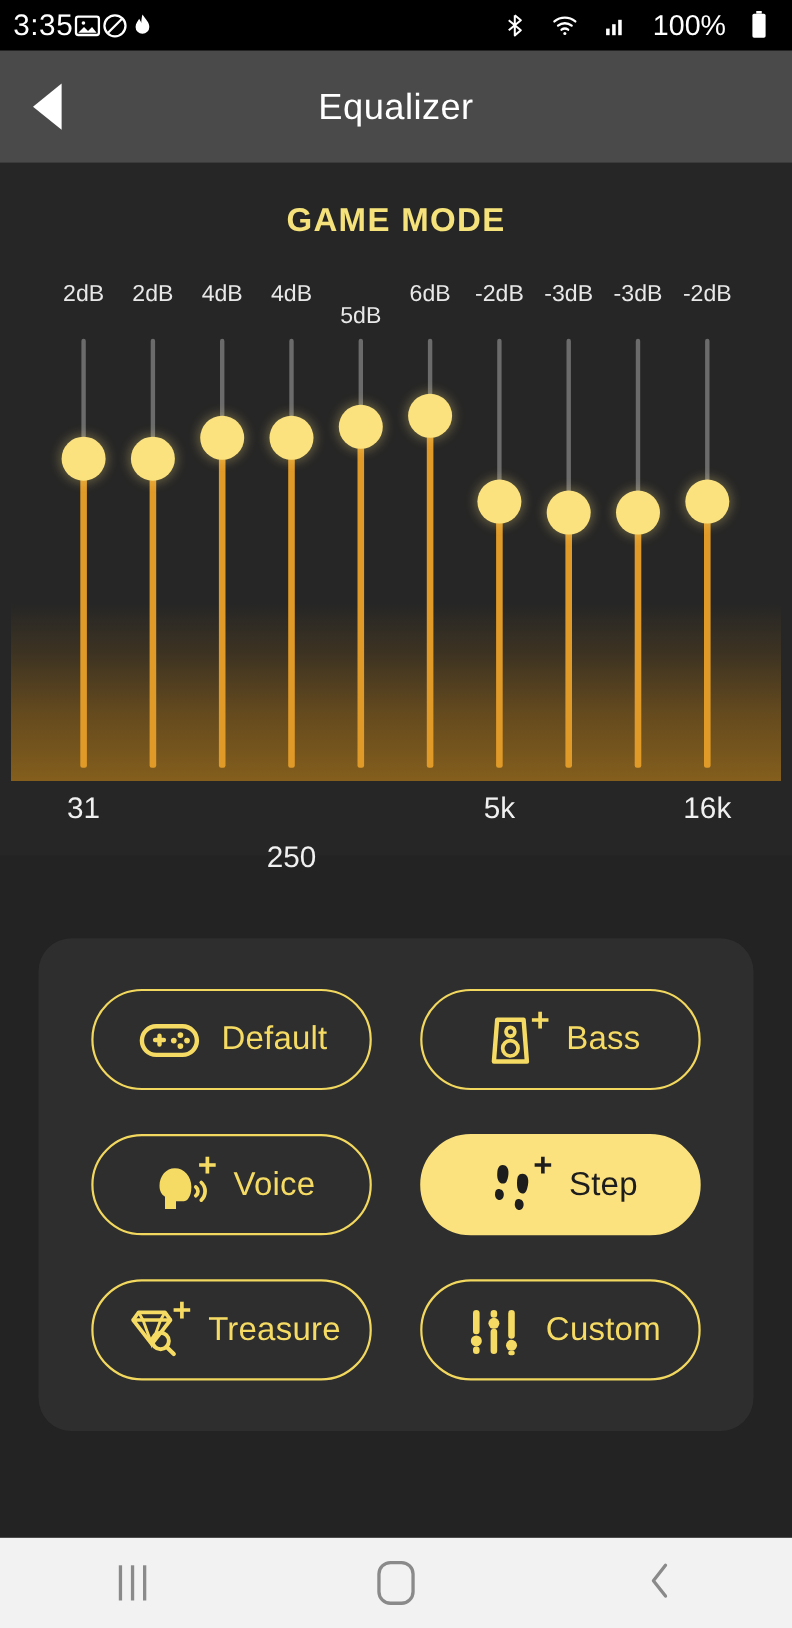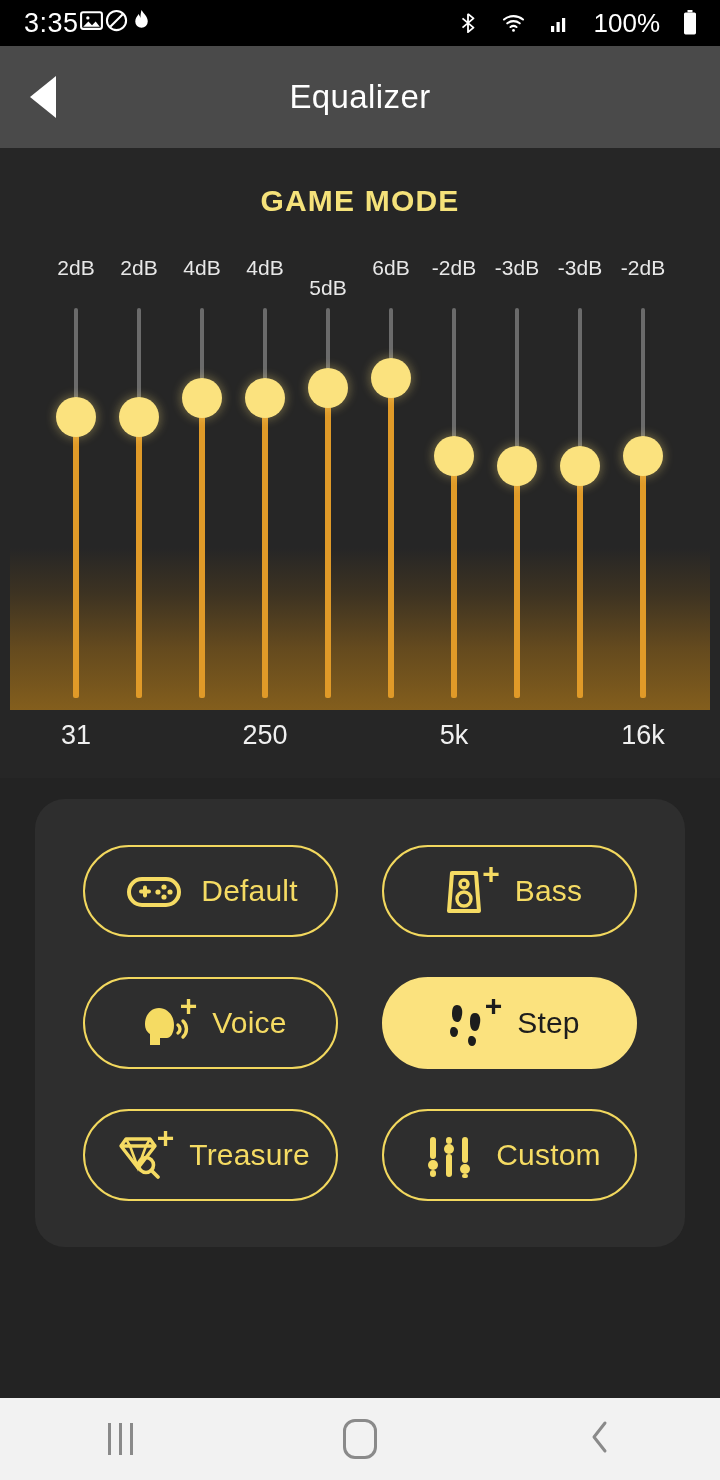--- a/index.html
+++ b/index.html
@@ -9,21 +9,21 @@
     font-family:"Liberation Sans", sans-serif;
     overflow:hidden;
   }
   #screen { position:relative; width:720px; height:1480px; background:#232323; }
 
   
   .statusbar{
     position:absolute; left:0; top:0; width:720px; height:46px;
     background:#000; color:#ffffff; display:flex; align-items:center;
   }
-  .sb-left{ display:flex; align-items:flex-start; padding-left:24px; }
+  .sb-left{ display:flex; align-items:center; padding-left:12px; }
   .sb-time{ font-size:27px; letter-spacing:.5px; font-weight:400; }
   .sb-right{ margin-left:auto; display:flex; align-items:center; gap:22px; padding-right:22px; }
   .sb-batt-txt{ font-size:26px; }
   .icn{ display:inline-block; line-height:0; }
 
   
   .appbar{
     position:absolute; left:0; top:46px; width:720px; height:102px;
     background:#4a4a4a; display:flex; align-items:center;
   }
@@ -86,21 +86,21 @@
   }
 
   .freq-row{ position:absolute; left:0; top:572px; width:720px; height:44px;text-align:center; }
   .freq-lab{
     position:absolute; transform:translateX(-50%);
     color:#f0f0f0; font-size:27px; white-space:nowrap;
   }
 
   
   .preset-card{
-    position:absolute; left:35px; top:799px; width:650px; height:448px;
+    position:absolute; left:35px; top:853px; width:650px; height:448px;
     background:#2e2e2e; border-radius:30px;
   }
   .preset-grid{
     position:absolute; left:0; top:0; width:650px; height:448px;
     display:grid; grid-template-columns:1fr 1fr; grid-template-rows:1fr 1fr 1fr;
     padding:26px 26px; gap:0px; align-items:center; justify-items:center;
   }
   .pbtn{
     width:255px; height:92px; border-radius:46px;
     border:2px solid #f2d85e; background:transparent;
@@ -251,21 +251,21 @@
           <div class="sl-thumb" style="top: 318px;"></div>
         </div>
         <div class="sl" style="left: 620px;">
           <div class="sl-track-top" style="top: 160px; height: 148.222px;"></div>
           <div class="sl-track-fill" style="top: 308.222px; height: 241.778px;"></div>
           <div class="sl-thumb" style="top: 308.222px;"></div>
         </div>
       </div>
     <div class="freq-row" id="freqRow">
         <div class="freq-lab" style="left: 76px;">31</div>
-        <div class="freq-lab" style="left: 265px;">250</div>
+        <div class="freq-lab" style="left: 265px; margin-top: 44px;">250</div>
         <div class="freq-lab" style="left: 454px;">5k</div>
         <div class="freq-lab" style="left: 643px;">16k</div>
       </div>
   </div>
 
   <div class="preset-card">
     <div class="preset-grid" id="presetGrid">
         <div class="pbtn">
           <span class="pico">
             <svg width="58" height="52" viewBox="0 0 58 52">

